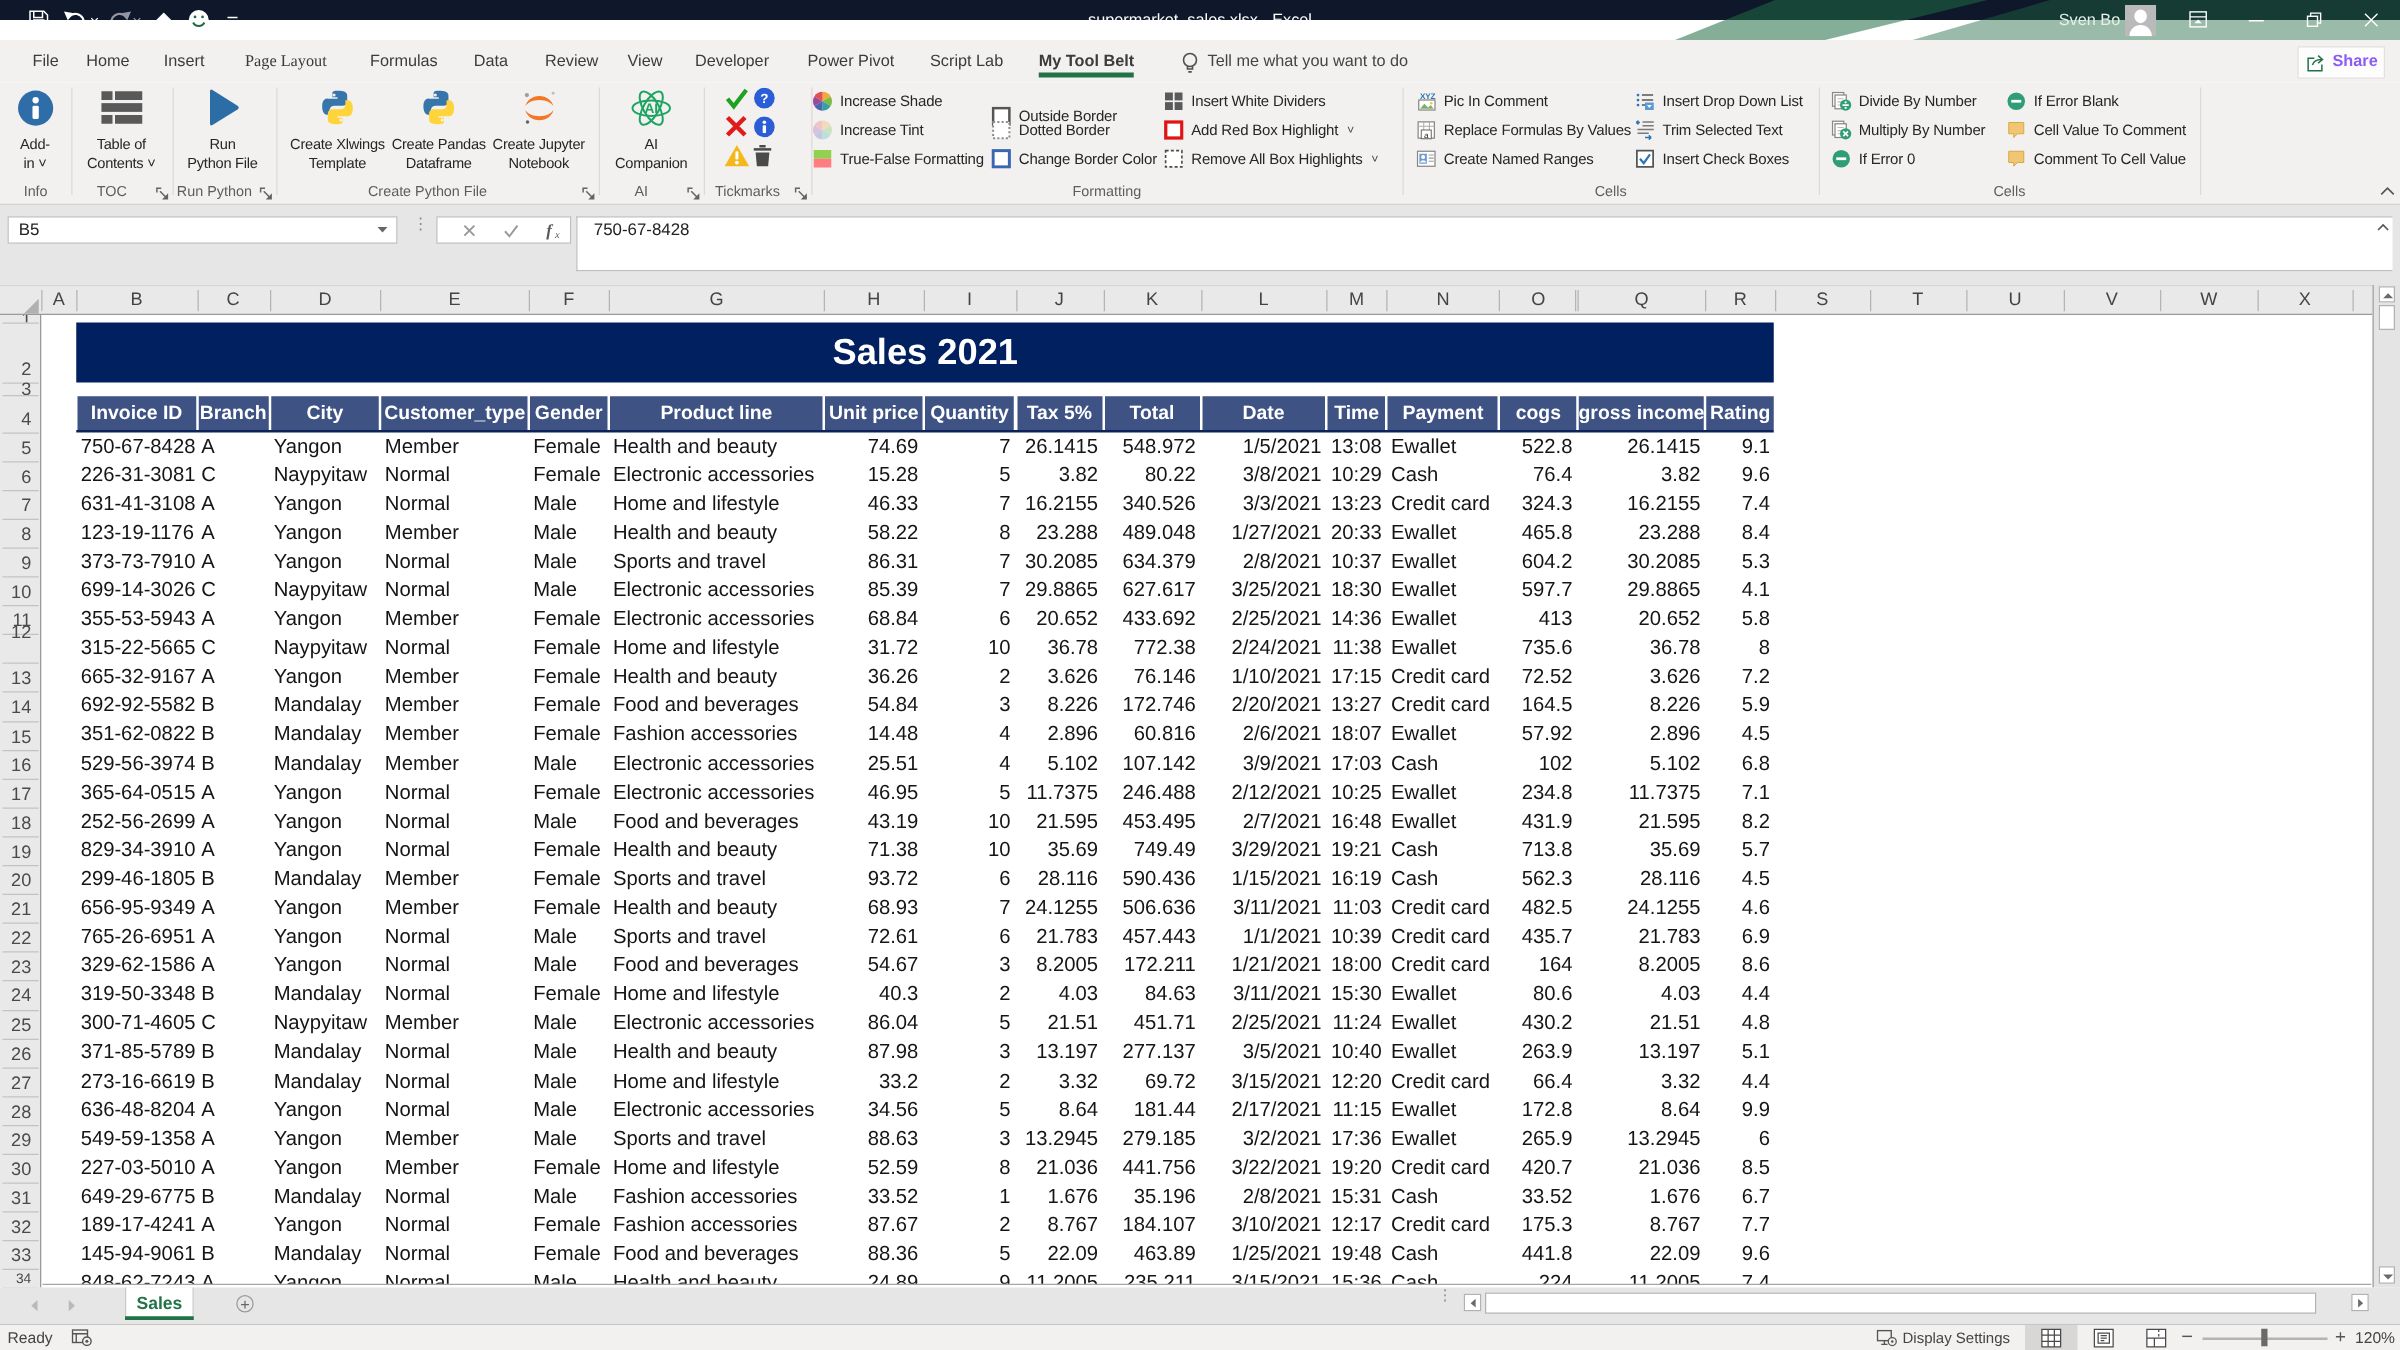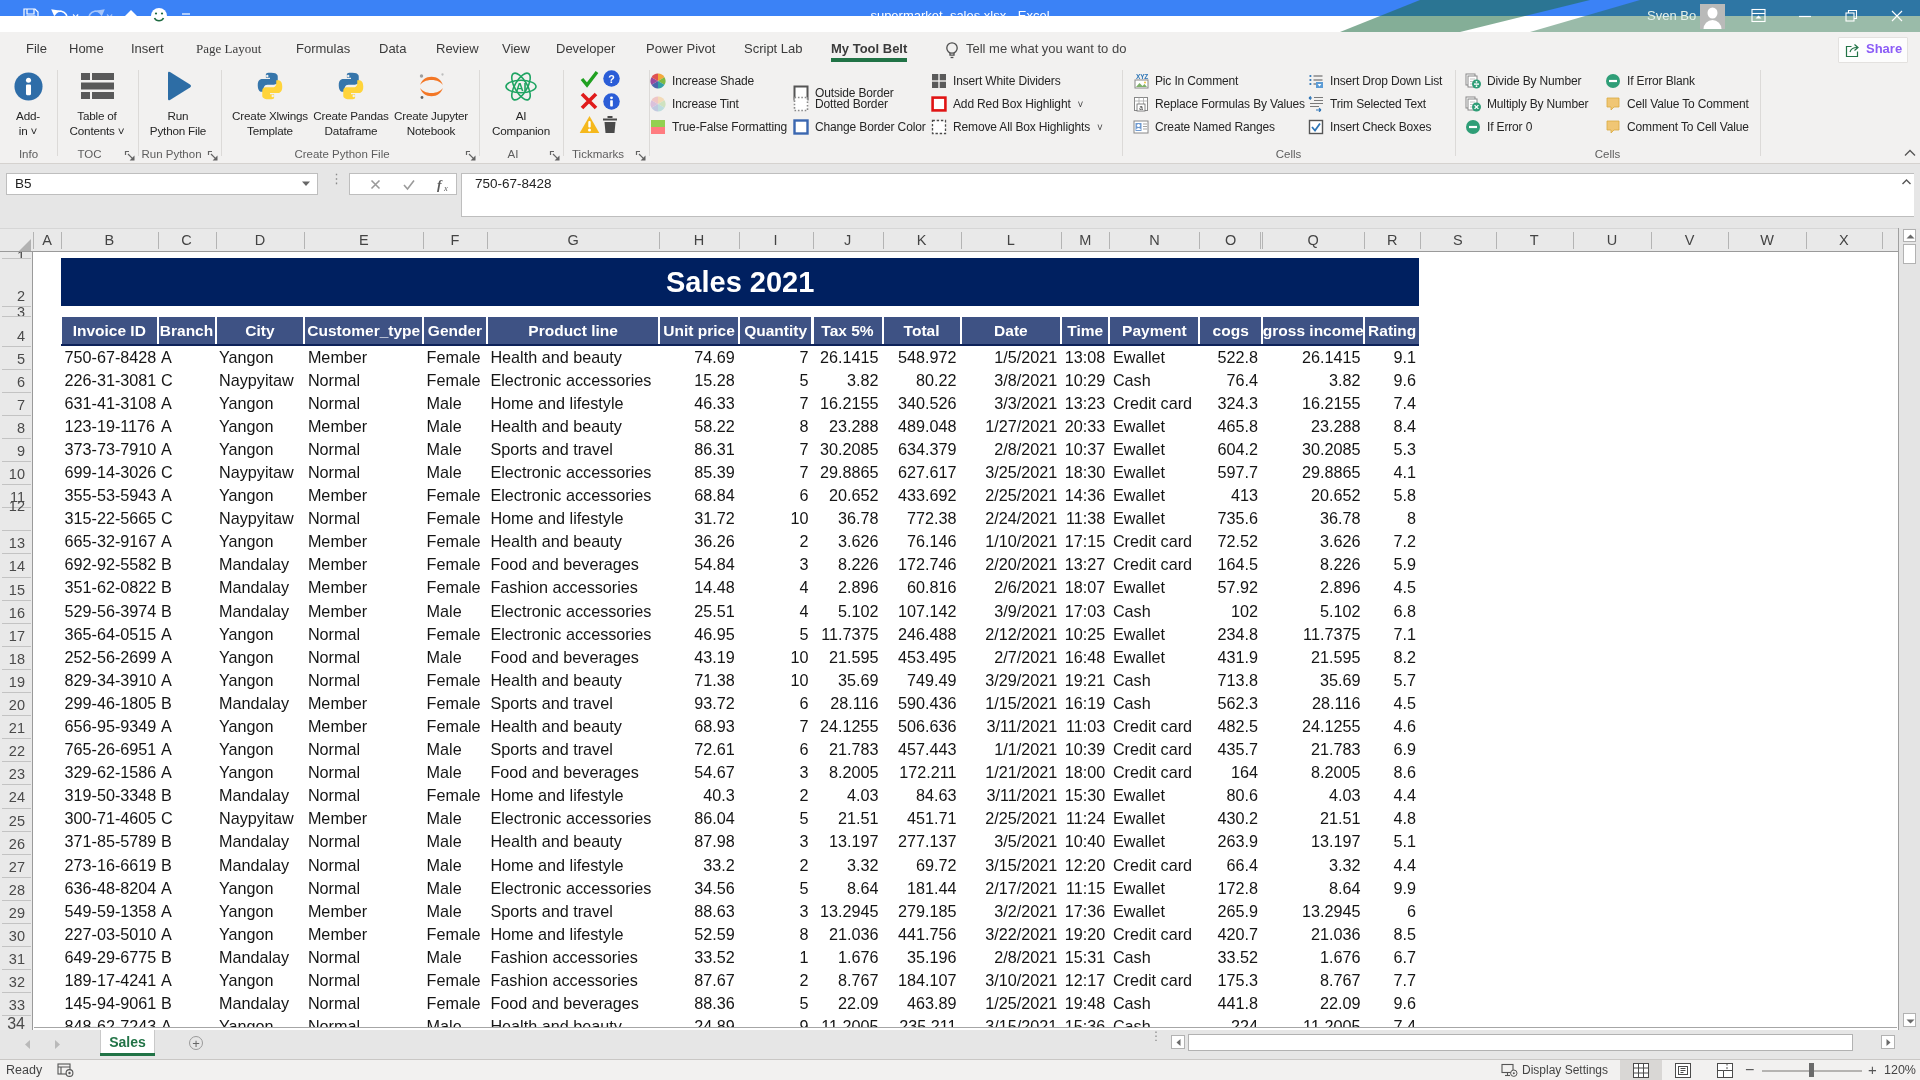--- a/index.html
+++ b/index.html
@@ -1,18 +1,18 @@
 <!DOCTYPE html>
 <html><head><meta charset="utf-8"><title>supermarket_sales.xlsx - Excel</title>
 <style>
 *{margin:0;padding:0;box-sizing:border-box;}
 html,body{width:1920px;height:1080px;overflow:hidden;font-family:"Liberation Sans",sans-serif;background:#fff;}
 .abs{position:absolute;}
 
-#titlebar{position:absolute;left:0;top:0;width:1920px;height:16px;background:#3b82f6;color:#fff;}
+#titlebar{position:absolute;left:0;top:0;width:1920px;height:16px;background:#0f172a;color:#fff;}
 #titlebar svg{display:block;}
 .qat{position:absolute;top:0;height:32px;display:flex;align-items:center;}
 #title-text{position:absolute;top:0;left:0;width:1920px;height:32px;text-align:center;line-height:32px;font-size:13px;color:#fff;}
 
 #tabrow{position:absolute;left:0;top:32px;width:1920px;height:34px;background:#f2f1f0;font-size:13px;color:#3b3b3b;}
 .rtab{position:absolute;top:0;height:34px;line-height:34px;}
 
 #ribbon{position:absolute;left:0;top:66px;width:1920px;height:98px;background:#f2f1f0;border-bottom:1px solid #d5d2cf;}
 .gsep{position:absolute;top:4px;height:86px;width:1px;background:#dcdad8;}
 .glabel{position:absolute;top:79px;height:18px;font-size:11.5px;color:#5d5d5d;text-align:center;line-height:18px;white-space:nowrap;}
@@ -150,20 +150,21 @@
 <div class="gsep" style="left:649px;"></div>
 <div class="gsep" style="left:1122px;"></div>
 <div class="gsep" style="left:1455px;"></div>
 <div class="gsep" style="left:1760px;"></div>
 <div class="glabel" style="left:0px;width:57px;">Info</div>
 <div class="glabel" style="left:57px;width:65px;">TOC</div>
 <div class="glabel" style="left:138px;width:67px;">Run Python</div>
 <div class="glabel" style="left:221px;width:242px;">Create Python File</div>
 <div class="glabel" style="left:479px;width:68px;">AI</div>
 <div class="glabel" style="left:563px;width:70px;">Tickmarks</div>
+<div class="glabel" style="left:649px;width:473px;">Formatting</div>
 <div class="glabel" style="left:1122px;width:333px;">Cells</div>
 <div class="glabel" style="left:1455px;width:305px;">Cells</div>
 <div class="launch" style="left:124px;"><svg width="12" height="12" viewBox="0 0 12 12">
         <g stroke="#636363" fill="none" stroke-width="1.2">
           <path d="M1.5 5 v-3.5 h3.5"></path>
           <path d="M4 4 l4.6 4.6"></path>
         </g>
         <polygon points="10.5,10.5 10.5,5.6 5.6,10.5" fill="#636363"></polygon>
       </svg></div>
 <div class="launch" style="left:207px;"><svg width="12" height="12" viewBox="0 0 12 12">
@@ -611,21 +612,21 @@
 <div class="rhn" style="top:648.4000000000005px;height:23.100000000000023px;line-height:26.1px;font-size:14.5px;">29</div>
 <div class="rhs" style="top:671.5000000000006px;"></div>
 <div class="rhn" style="top:671.5000000000006px;height:23.100000000000023px;line-height:26.1px;font-size:14.5px;">30</div>
 <div class="rhs" style="top:694.6000000000006px;"></div>
 <div class="rhn" style="top:694.6000000000006px;height:23.100000000000023px;line-height:26.1px;font-size:14.5px;">31</div>
 <div class="rhs" style="top:717.7000000000006px;"></div>
 <div class="rhn" style="top:717.7000000000006px;height:23.100000000000023px;line-height:26.1px;font-size:14.5px;">32</div>
 <div class="rhs" style="top:740.8000000000006px;"></div>
 <div class="rhn" style="top:740.8000000000006px;height:23.100000000000023px;line-height:26.1px;font-size:14.5px;">33</div>
 <div class="rhs" style="top:763.9000000000007px;"></div>
-<div class="rhn" style="top:763.9000000000007px;height:14.59999999999934px;line-height:17.6px;font-size:16px;">34</div>
+<div class="rhn" style="top:763.9000000000007px;height:14.59999999999934px;line-height:17.6px;font-size:11px;">34</div>
 <div class="rhs" style="top:778.5px;"></div>
 </div>
 <div class="abs" style="left:34px;top:23.5px;width:1863px;height:776.5px;overflow:hidden;background:#fff;border-bottom:1px solid #a6a6a6;">
 <div class="abs" style="left:27px;top:6.899999999999977px;width:1358.4px;height:47.400000000000034px;background:#002060;"></div>
 <div class="abs" style="left:27px;top:6.899999999999977px;width:1358.4px;height:47.400000000000034px;color:#fff;font-weight:bold;font-size:29px;text-align:center;line-height:49px;font-family:'Liberation Sans',sans-serif;">Sales 2021</div>
 <div class="hc" style="left:28px;top:65.80000000000001px;width:94.5px;height:27.0px;font-size:15.5px;">Invoice ID</div>
 <div class="hc" style="left:124.5px;top:65.80000000000001px;width:56.0px;height:27.0px;font-size:15.5px;">Branch</div>
 <div class="hc" style="left:182.5px;top:65.80000000000001px;width:86.89999999999998px;height:27.0px;font-size:15.5px;">City</div>
 <div class="hc" style="left:271.4px;top:65.80000000000001px;width:116.70000000000005px;height:27.0px;font-size:15.5px;">Customer_type</div>
 <div class="hc" style="left:390.1px;top:65.80000000000001px;width:61.799999999999955px;height:27.0px;font-size:15.5px;">Gender</div>

